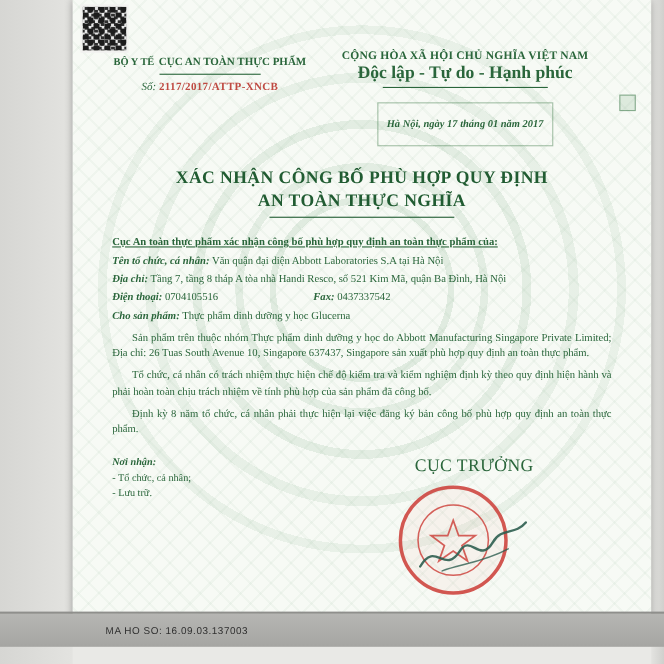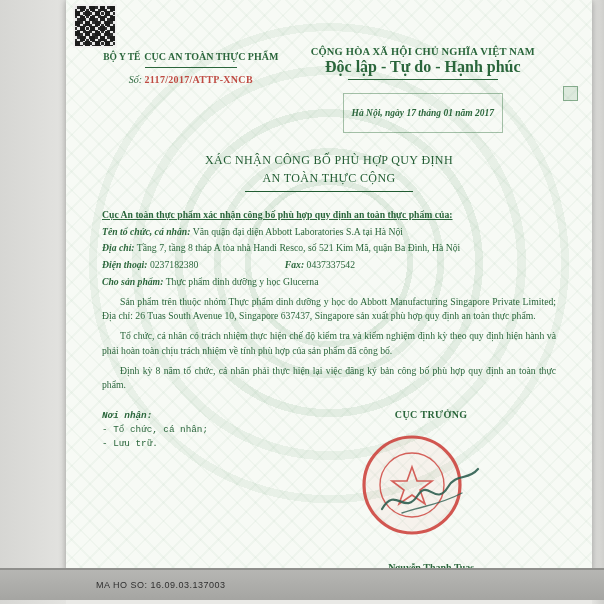--- a/index.html
+++ b/index.html
@@ -8,21 +8,21 @@
     background:#e9e9e6;
     font-family:"Liberation Serif","DejaVu Serif",serif;
   }
   .scan-frame{position:absolute;inset:0;}
   
   .side-strip{position:absolute;top:0;bottom:0;background:#dddddad8;}
   .side-strip.left{left:0;width:66px;background:linear-gradient(90deg,#d6d6d3,#e3e3e0);}
   .side-strip.right{right:0;width:12px;background:linear-gradient(90deg,#e3e3e0,#cfcfcc);}
   
   .bottom-bar{
-    position:absolute;left:0;right:0;bottom:4px;height:32px;
+    position:absolute;left:0;right:0;bottom:16px;height:32px;
     background:linear-gradient(180deg,#b6b6b3,#a5a5a2);
     border-top:2px solid #8f8f8c;
     display:flex;align-items:center;
     font-family:"Liberation Sans","DejaVu Sans",sans-serif;
     font-size:9px;color:#2f2f2f;letter-spacing:.5px;
     padding-left:96px;box-sizing:border-box;
   }
   
   .page{
     position:absolute;left:66px;top:0;width:526px;height:572px;
@@ -65,37 +65,37 @@
   .dateline{
     display:inline-block;font-size:9.5px;font-style:italic;font-weight:bold;
     border:1px solid rgba(60,120,72,.45);padding:14px 8px;margin-top:7px;
   }
   .pattern-square{
     position:absolute;right:14px;top:86px;width:13px;height:13px;
     border:1.5px solid rgba(60,120,72,.55);background:rgba(104,158,114,.18);
   }
   
   .title-block{text-align:center;margin-top:20px;}
-  .title-line{font-size:12px;font-weight:normal;letter-spacing:.4px;color:#215c32;}
+  .title-line{font-size:16px;font-weight:bold;letter-spacing:.4px;color:#215c32;}
   .title-line + .title-line{margin-top:3px;}
   .title-underline{border:0;border-top:1.6px solid #215c32;width:168px;margin:5px auto 0;}
   
   .body-block{margin-top:16px;font-size:9.7px;line-height:1.52;text-align:justify;}
   .intro{font-weight:600;text-decoration:underline;}
   .fld{margin-top:2px;}
   .lbl{font-style:italic;font-weight:bold;}
   .val{}
   .phone-row .fax{margin-left:84px;}
   .para{text-indent:18px;margin:5px 0 0;}
   
   .foot{display:flex;margin-top:16px;}
-  .recipients{width:45%;font-size:9.3px;line-height:1.5;font-family:Liberation Mono, monospace;}
+  .recipients{width:45%;font-size:9.3px;line-height:1.5;}
   .recipients .lbl{display:block;}
   .sign-block{width:55%;text-align:center;position:relative;height:170px;}
-  .signer-title{font-size:10px;font-weight:bold;letter-spacing:.4px;}
+  .signer-title{font-size:16px;font-weight:normal;letter-spacing:.4px;}
   .seal-svg{position:absolute;left:38px;top:14px;}
   .signer-name{position:absolute;left:0;right:0;bottom:6px;font-size:10px;font-weight:bold;}
 </style>
 </head>
 <body>
 
 <div class="scan-frame">
 
   <div class="side-strip left"></div>
   <div class="side-strip right"></div>
@@ -117,40 +117,40 @@
       <div class="hdr-right">
         <span class="national" style="display:block">CỘNG HÒA XÃ HỘI CHỦ NGHĨA VIỆT NAM</span>
         <span class="motto" style="display:block">Độc lập - Tự do - Hạnh phúc</span>
         <hr class="rule wide">
         <span class="dateline">Hà Nội, ngày 17 tháng 01 năm 2017</span>
       </div>
     </div>
 
     <div class="title-block">
       <div class="title-line">XÁC NHẬN CÔNG BỐ PHÙ HỢP QUY ĐỊNH</div>
-      <div class="title-line">AN TOÀN THỰC CỘNG</div>
+      <div class="title-line">AN TOÀN THỰC NGHĨA</div>
       <hr class="title-underline">
     </div>
 
     <div class="body-block">
       <div class="intro">Cục An toàn thực phẩm xác nhận công bố phù hợp quy định an toàn thực phẩm của:</div>
 
       <div class="fld">
         <span class="lbl">Tên tổ chức, cá nhân:</span>
         <span class="val">Văn quận đại diện Abbott Laboratories S.A tại Hà Nội</span>
       </div>
 
       <div class="fld">
         <span class="lbl">Địa chỉ:</span>
         <span class="val">Tầng 7, tầng 8 tháp A tòa nhà Handi Resco, số 521 Kim Mã, quận Ba Đình, Hà Nội</span>
       </div>
 
       <div class="fld phone-row">
         <span class="lbl">Điện thoại:</span>
-        <span class="val">0237182380</span>
+        <span class="val">0704105516</span>
         <span class="lbl fax">Fax:</span>
         <span class="val">0437337542</span>
       </div>
 
 
       <div class="fld">
         <span class="lbl">Cho sản phẩm:</span>
         <span class="val">Thực phẩm dinh dưỡng y học Glucerna</span>
       </div>
 

